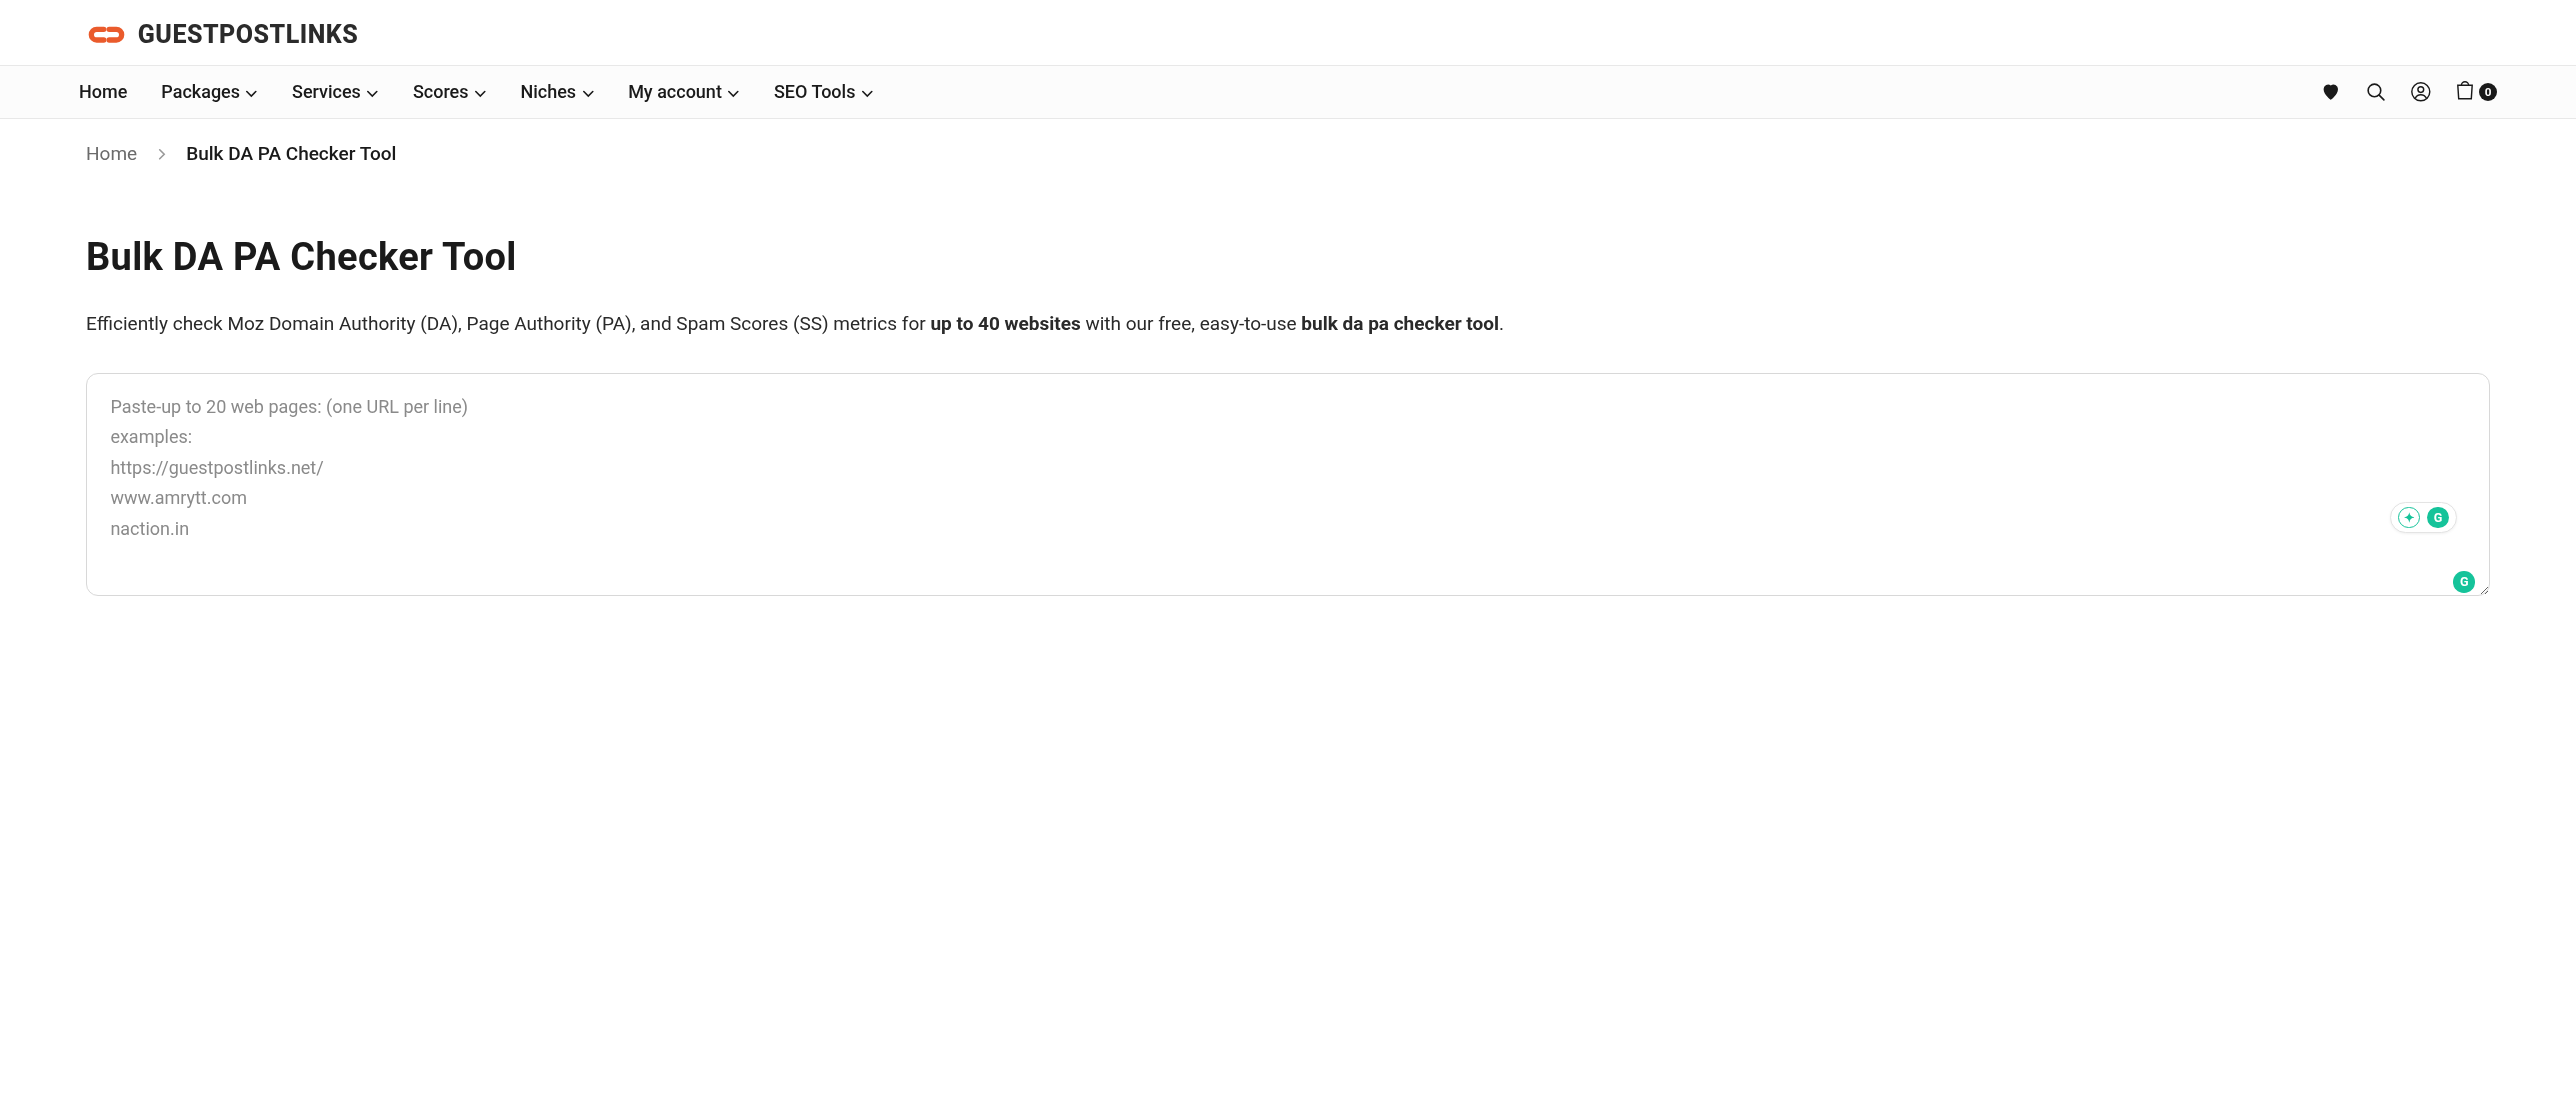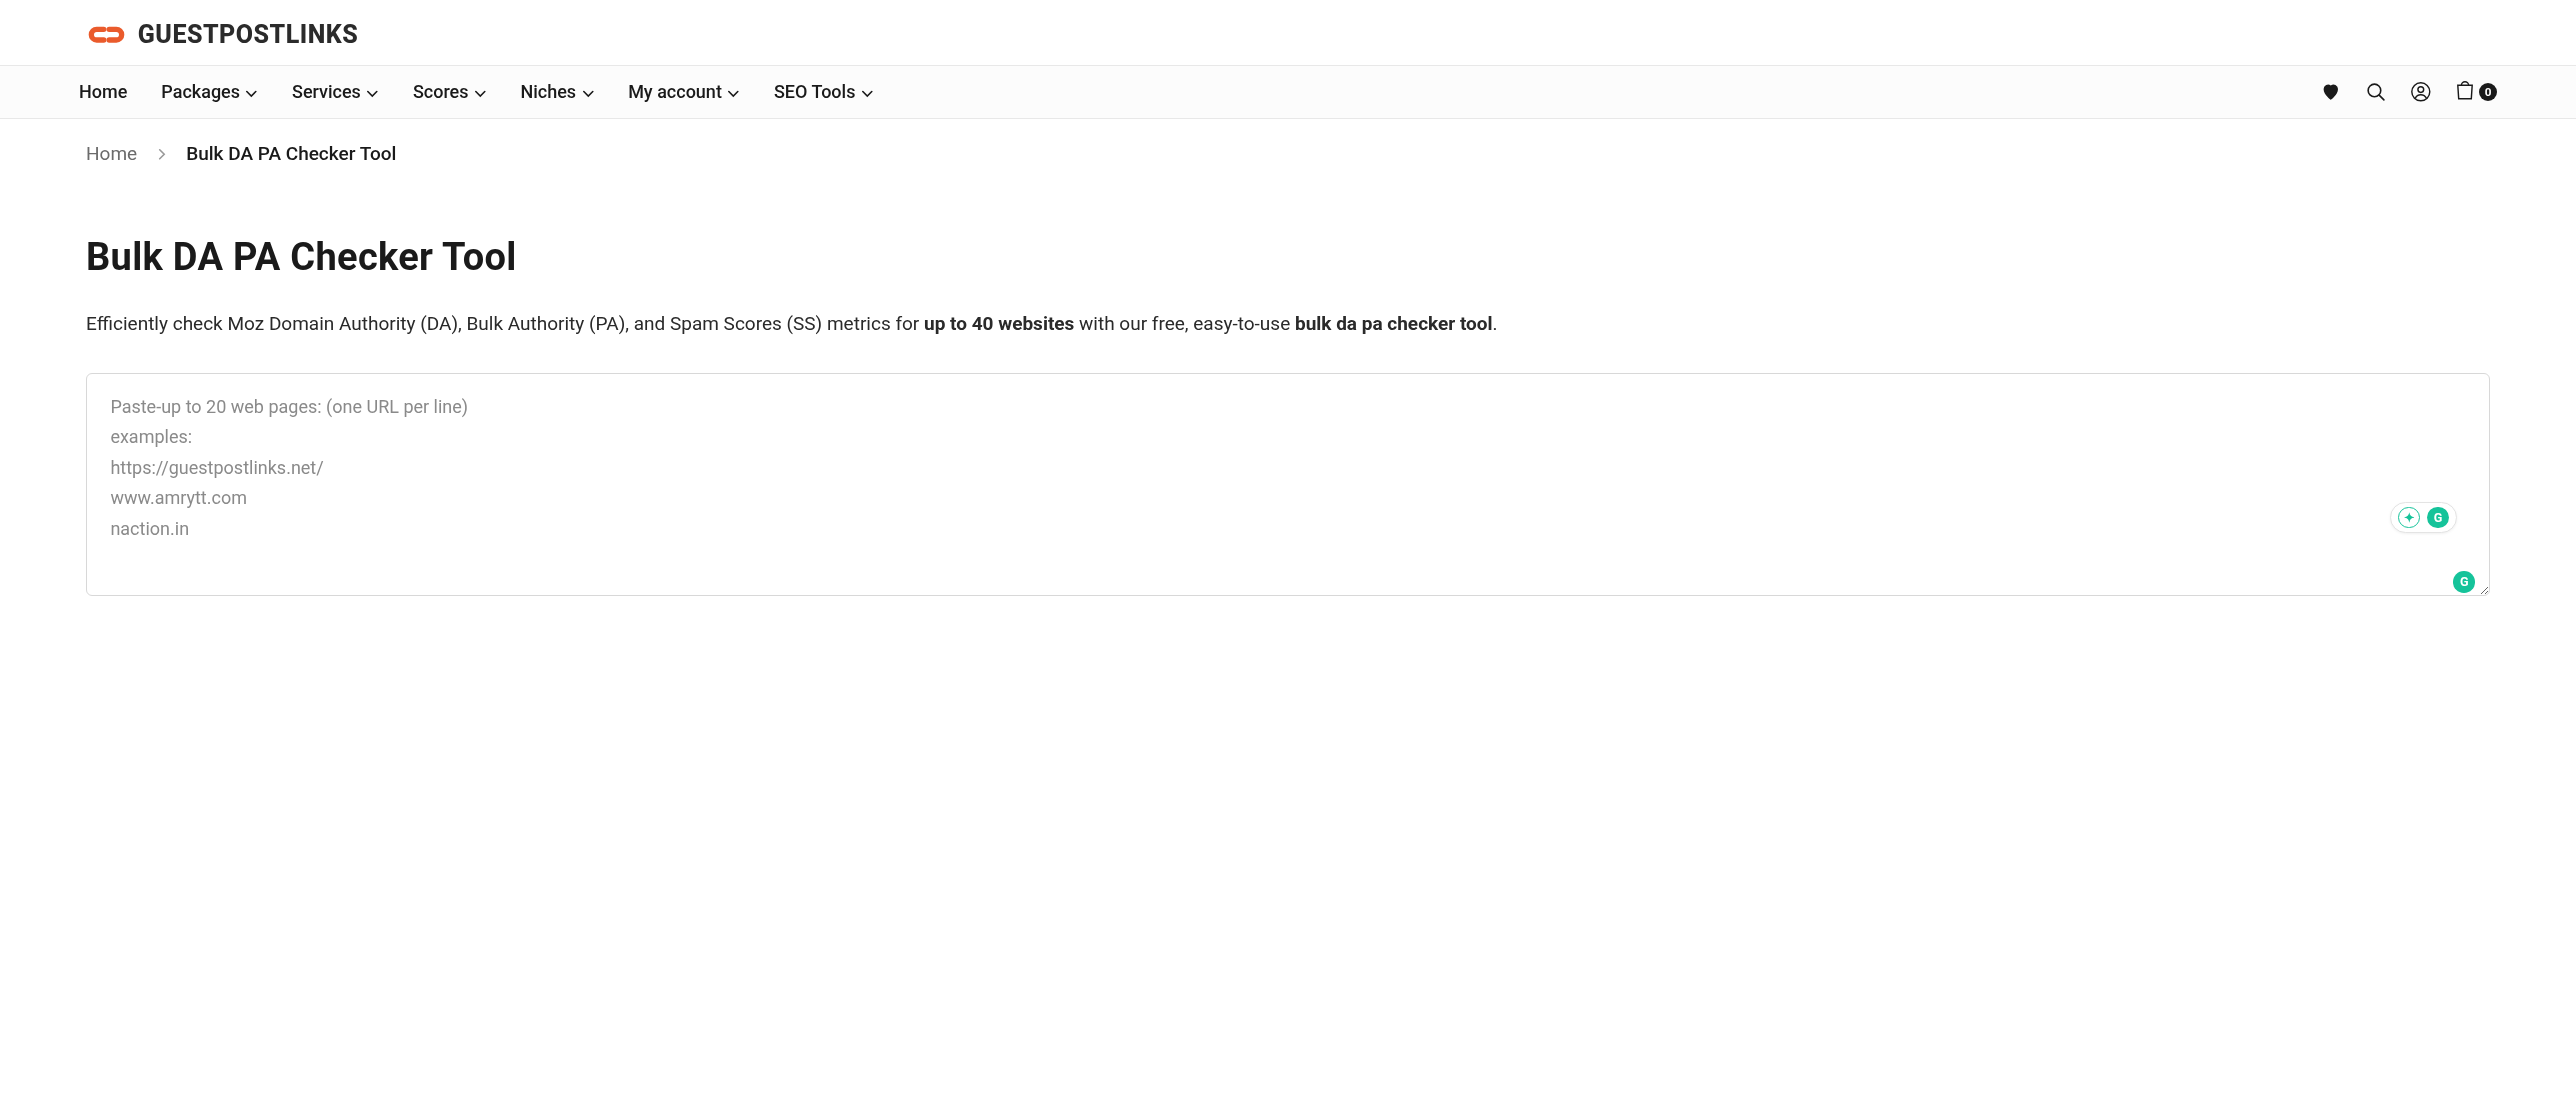--- a/index.html
+++ b/index.html
@@ -88,21 +88,21 @@
     font-size: 19px;
     line-height: 1.7;
     color: #2a2a2a;
     margin-bottom: 32px;
   }
   .intro .bold { font-weight: 700; }
   .url-box {
     width: 100%;
     min-height: 223px;
     border: 0.9px solid #d8d8d8;
-    border-radius: 6px;
+    border-radius: 12px;
     padding: 18px 23.4px;
     font-size: 18px;
     font-family: inherit;
     color: #2a2a2a;
     resize: both;
     line-height: 1.7;
   }
   .url-box::placeholder { color: #8a8a8a; }
   .grammarly-pill {
     position: absolute;
@@ -242,21 +242,21 @@
         <path d="M3 2l5 5-5 5" stroke="#9a9a9a" stroke-width="1.8" fill="none" stroke-linecap="round"></path>
       </svg>
   </span>
   <span class="crumb-current">Bulk DA PA Checker Tool</span>
 </div>
 
 <main class="main main-area">
   <h1 class="page-title">Bulk DA PA Checker Tool</h1>
 
   <p class="intro">
-    <span>Efficiently check Moz Domain Authority (DA), Bulk Authority (PA), and Spam Scores (SS) metrics for </span><span class="bold">up to 40 websites</span><span> with our free, easy-to-use </span><span class="bold">bulk da pa checker tool</span><span>.</span>
+    <span>Efficiently check Moz Domain Authority (DA), Page Authority (PA), and Spam Scores (SS) metrics for </span><span class="bold">up to 40 websites</span><span> with our free, easy-to-use </span><span class="bold">bulk da pa checker tool</span><span>.</span>
   </p>
 
   <textarea class="url-box" placeholder="Paste-up to 20 web pages: (one URL per line)
 examples:
 https://guestpostlinks.net/
 www.amrytt.com
 naction.in" style=""></textarea>
 
   <div class="grammarly-pill">
     <span class="gcircle teal-out">✦</span>

